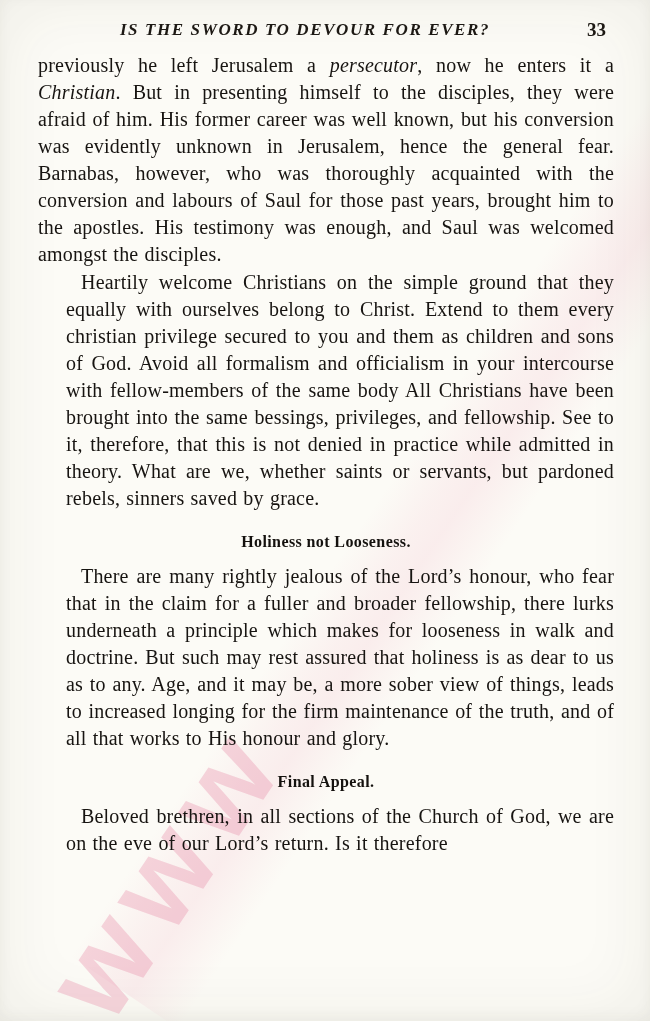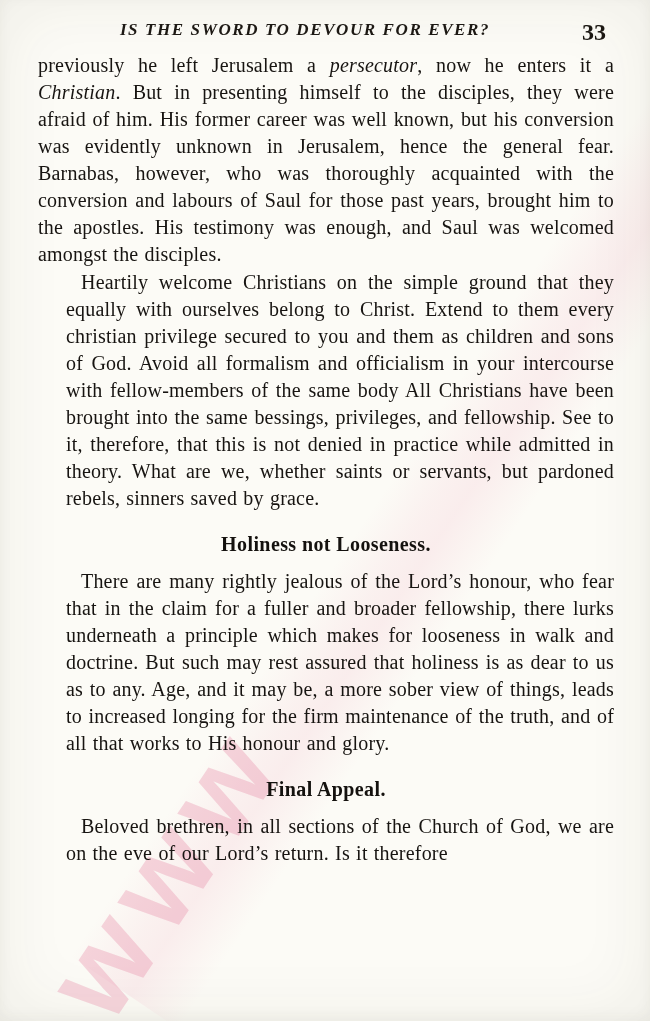--- a/index.html
+++ b/index.html
@@ -35,21 +35,21 @@
     font-weight: bold;
     font-size: 17px;
     letter-spacing: 1.6px;
     color: #1c1813;
     padding-right: 40px; 
   }
   .page-number {
     position: absolute;
     right: 44px;
     top: 19px;
-    font-size: 24px;
+    font-size: 19px;
     font-weight: bold;
     font-style: normal;
     color: #1c1813;
   }
 
   
   .body-text {
     position: relative;
     padding: 6px 36px 0 38px;
     z-index: 2;
@@ -62,21 +62,21 @@
     color: #171411;
     margin: 0 0 1px 0;
     letter-spacing: 0.2px;
     word-spacing: 1px;
   }
   .para.indent { text-indent: 15px; margin-left: 28px; }
   .it { font-style: italic; margin-top: 36px; }
 
   .section-heading {
     text-align: center;
-    font-size: 20px;
+    font-size: 16px;
     font-weight: bold;
     letter-spacing: 0.4px;
     color: #14110e;
     margin: 21px 0 12px 0;
     font-family: "Liberation Serif", "DejaVu Serif", serif;
   }
 
   
   .watermark {
     position: absolute;

